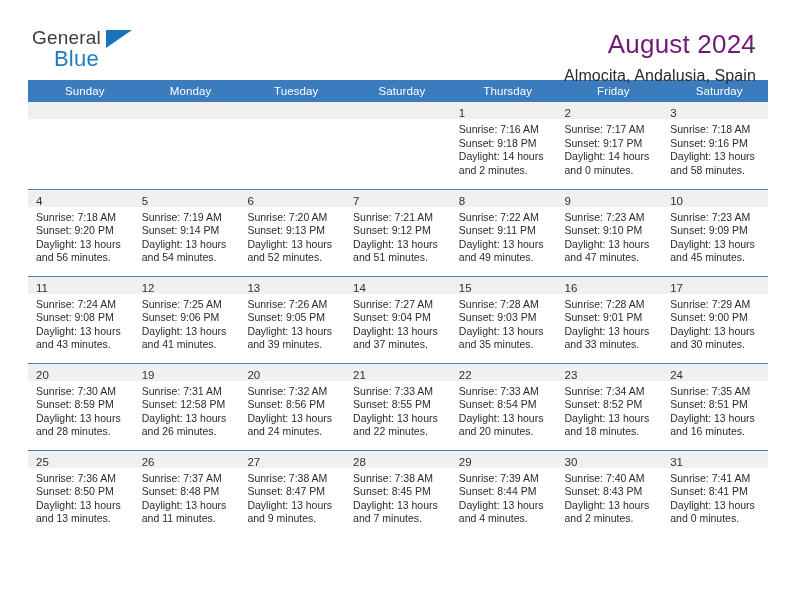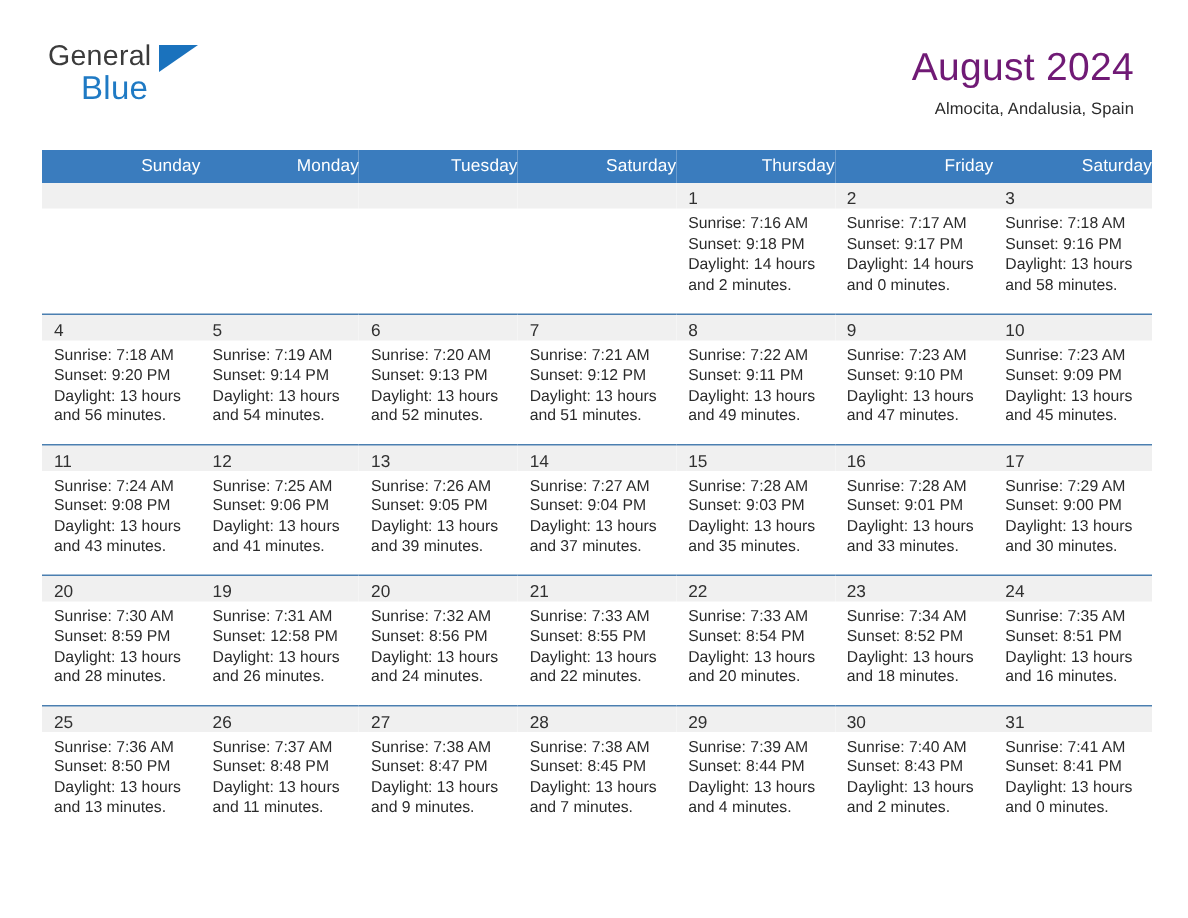--- a/index.html
+++ b/index.html
@@ -21,21 +21,21 @@
     box-sizing: border-box;
   }
 
   
   .topbar {
     display: flex;
     align-items: flex-start;
     justify-content: space-between;
     padding: 28px 36px 0 32px;
     box-sizing: border-box;
-    height: 100px;
+    height: 80px;
   }
   .brand {
     position: relative;
     width: 120px;
     height: 50px;
     line-height: 1;
   }
   .brand-general {
     font-size: 19px;
     color: #3b3b3b;
@@ -67,42 +67,42 @@
   }
   .cal-title {
     font-size: 26px;
     font-weight: normal;
     color: #701a75;
     line-height: 1.15;
     margin: 0;
     letter-spacing: 0.2px;
   }
   .cal-subtitle {
-    font-size: 11px;
+    font-size: 16px;
     color: #2a2a2a;
     margin-top: 7px;
     letter-spacing: 0.1px;
   }
 
   
   .cal-wrap {
     padding: 0 24px 0 28px;
     box-sizing: border-box;
   }
   table.calendar {
     width: 740px;
     border-collapse: collapse;
     table-layout: fixed;
   }
   table.calendar th {
     background: #3a7cbe;
     color: #ffffff;
     font-weight: normal;
     font-size: 11.5px;
-    text-align: right;
+    text-align: center;
     padding: 5px 0 5px 8px;
     letter-spacing: 0.1px;
     height: 20px;
     box-sizing: border-box;
   }
   table.calendar td {
     vertical-align: top;
     padding: 0;
     border-top: 1px solid #4b7fb0;
     width: 105.7px;

